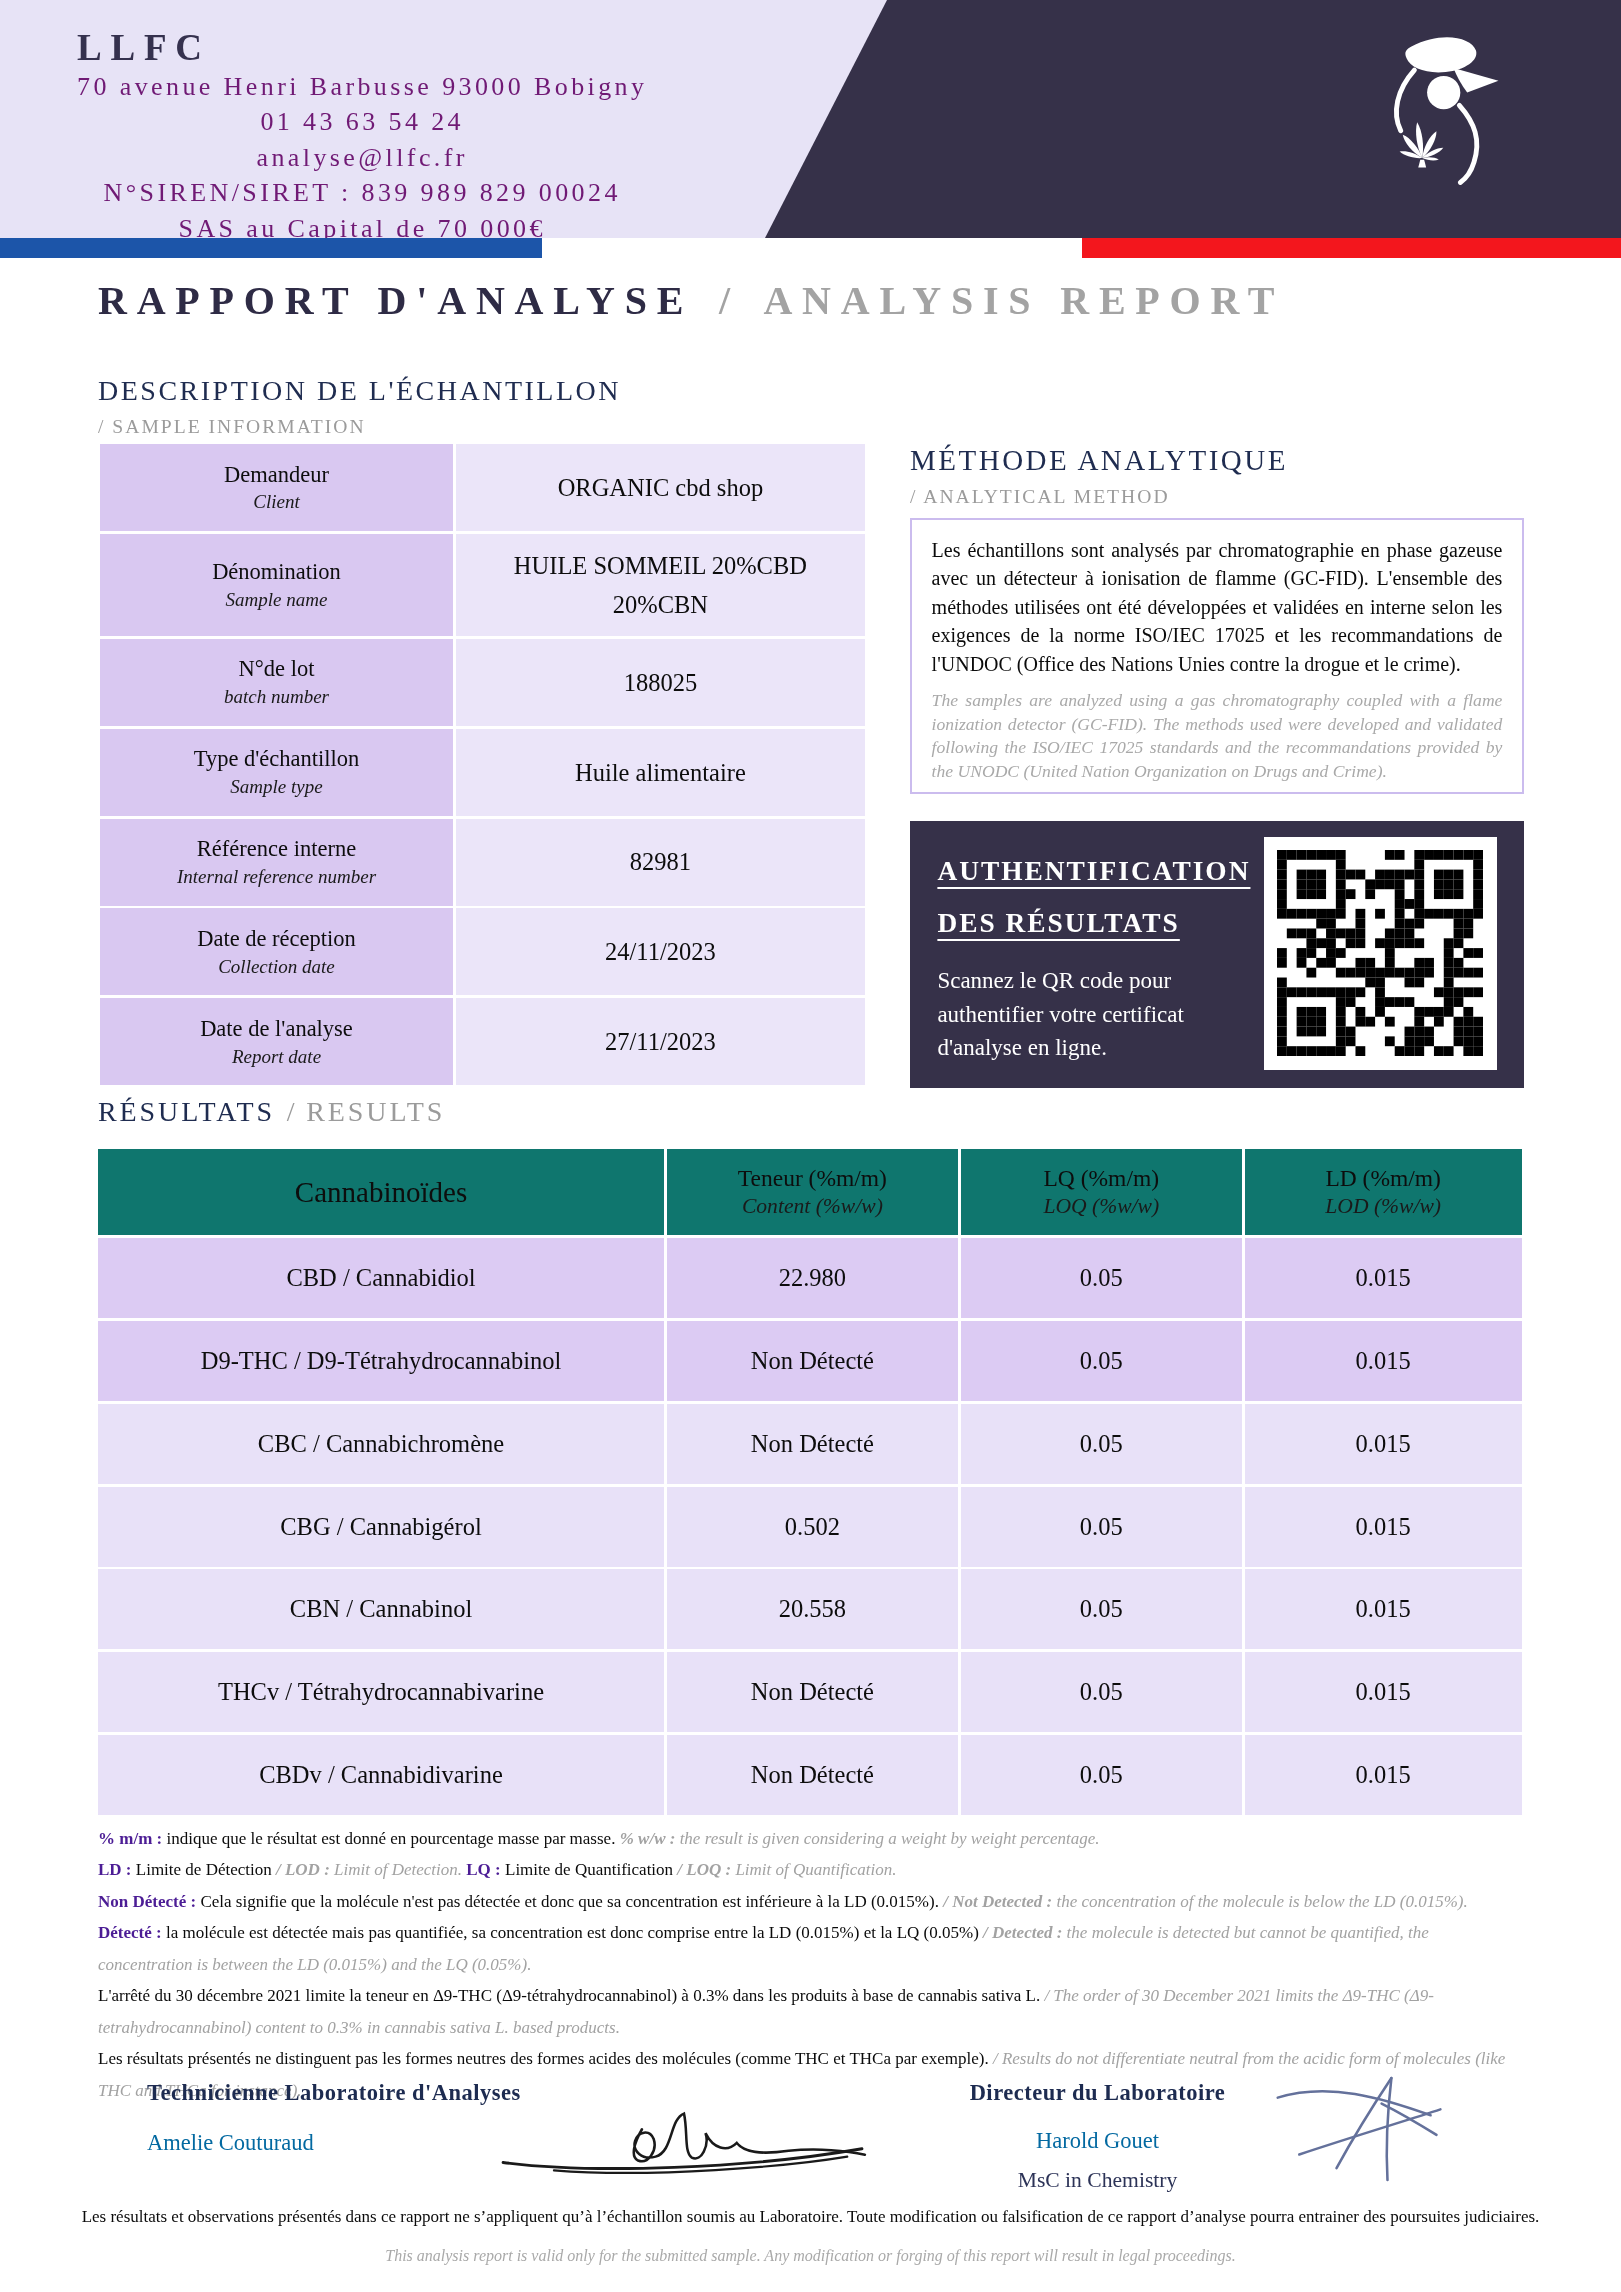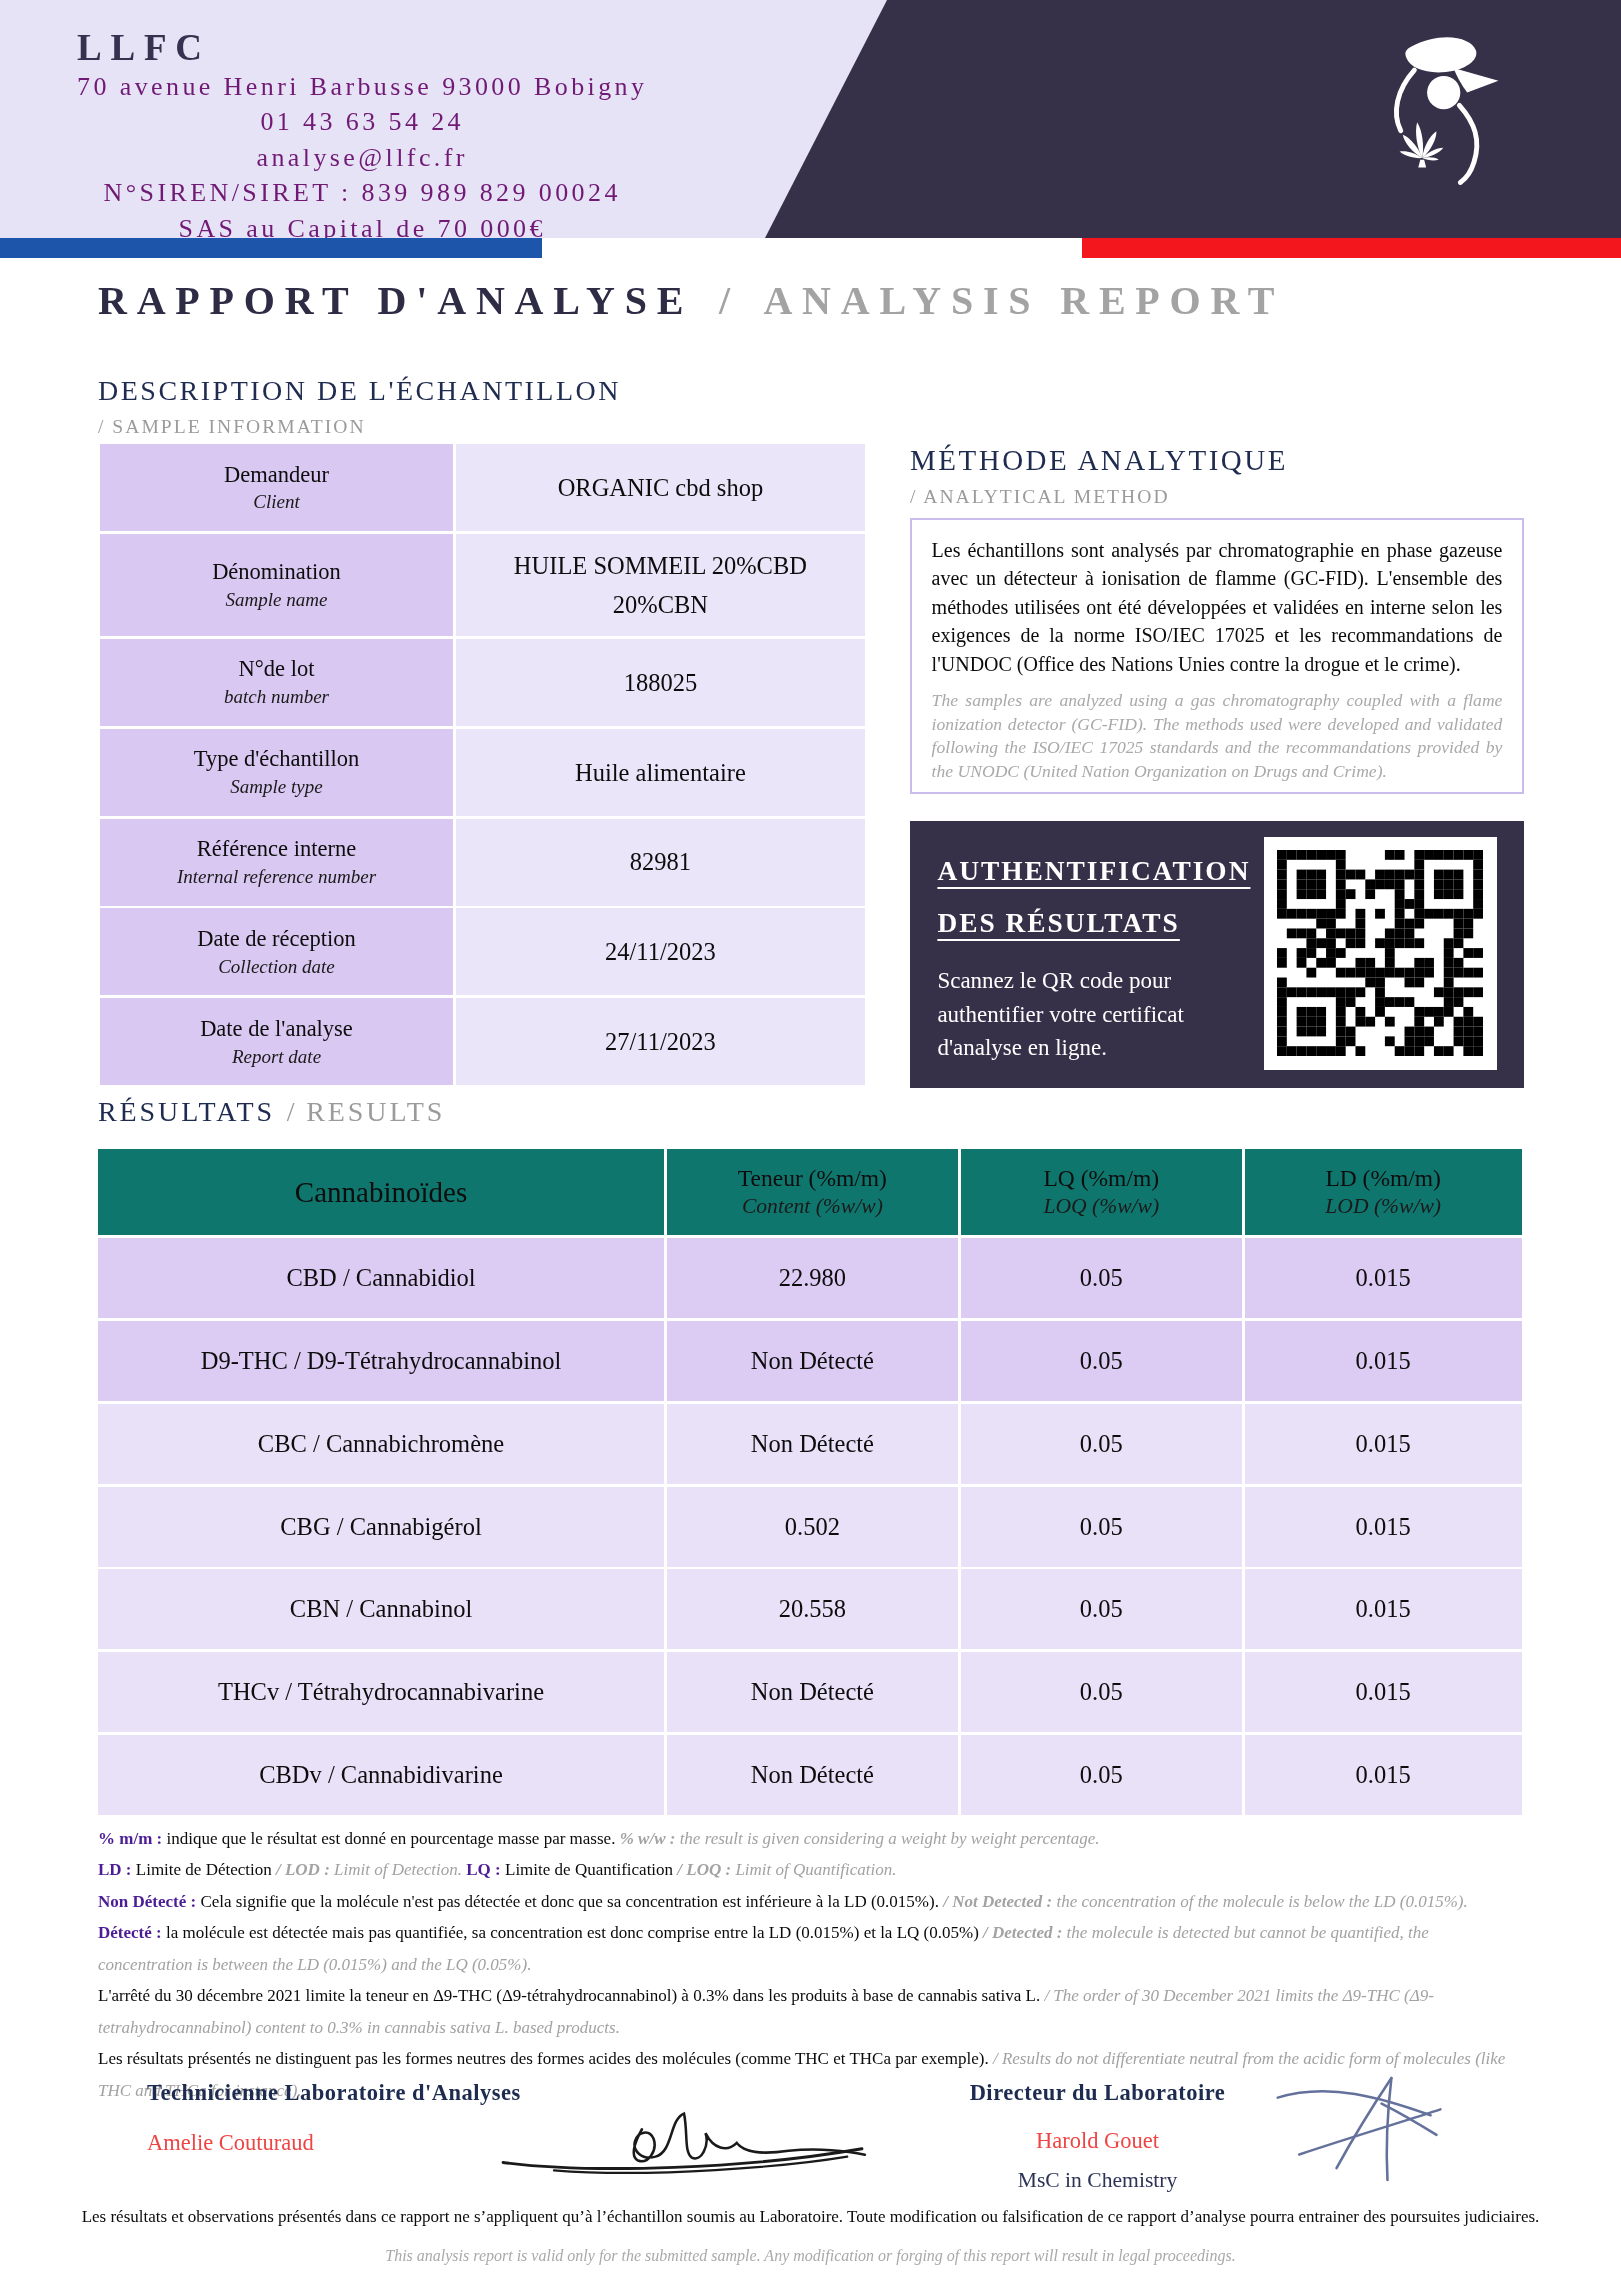--- a/index.html
+++ b/index.html
@@ -81,21 +81,21 @@
   
   .footnotes{position:absolute;left:98px;top:1823px;width:1427px;font-size:17px;line-height:1.85;}
   .footnotes p{margin:0;}
   .fn-b{font-weight:bold;color:#4c1d95;}
   .fn-f{color:#0b0b0b;}
   .fn-eb{color:#a2a2a2;font-style:italic;font-weight:bold;}
   .fn-e{color:#a2a2a2;font-style:italic;}
 
   
   .sig-title{font-weight:bold;color:#1d2b50;font-size:22.5px;letter-spacing:0.5px;}
-  .sig-name{color:#ef4444;font-size:22.5px;}
+  .sig-name{color:#0369a1;font-size:22.5px;}
   .sig-left{position:absolute;left:147px;top:2080px;width:441px;}
   .sig-left .sig-name{margin-top:23.5px;}
   .sig-right{position:absolute;left:921px;top:2080px;width:353px;text-align:center;}
   .sig-right .sig-name{margin-top:21.6px;}
   .sig-right .sig-deg{color:#2c3357;font-size:21.6px;margin-top:14px;}
   .scribble-left{position:absolute;left:495px;top:2096px;}
   .scribble-right{position:absolute;left:1264px;top:2070px;}
 
   
   .footer-fr{position:absolute;left:49px;top:2207px;width:1523px;text-align:center;font-size:17px;color:#0b0b0b;}

